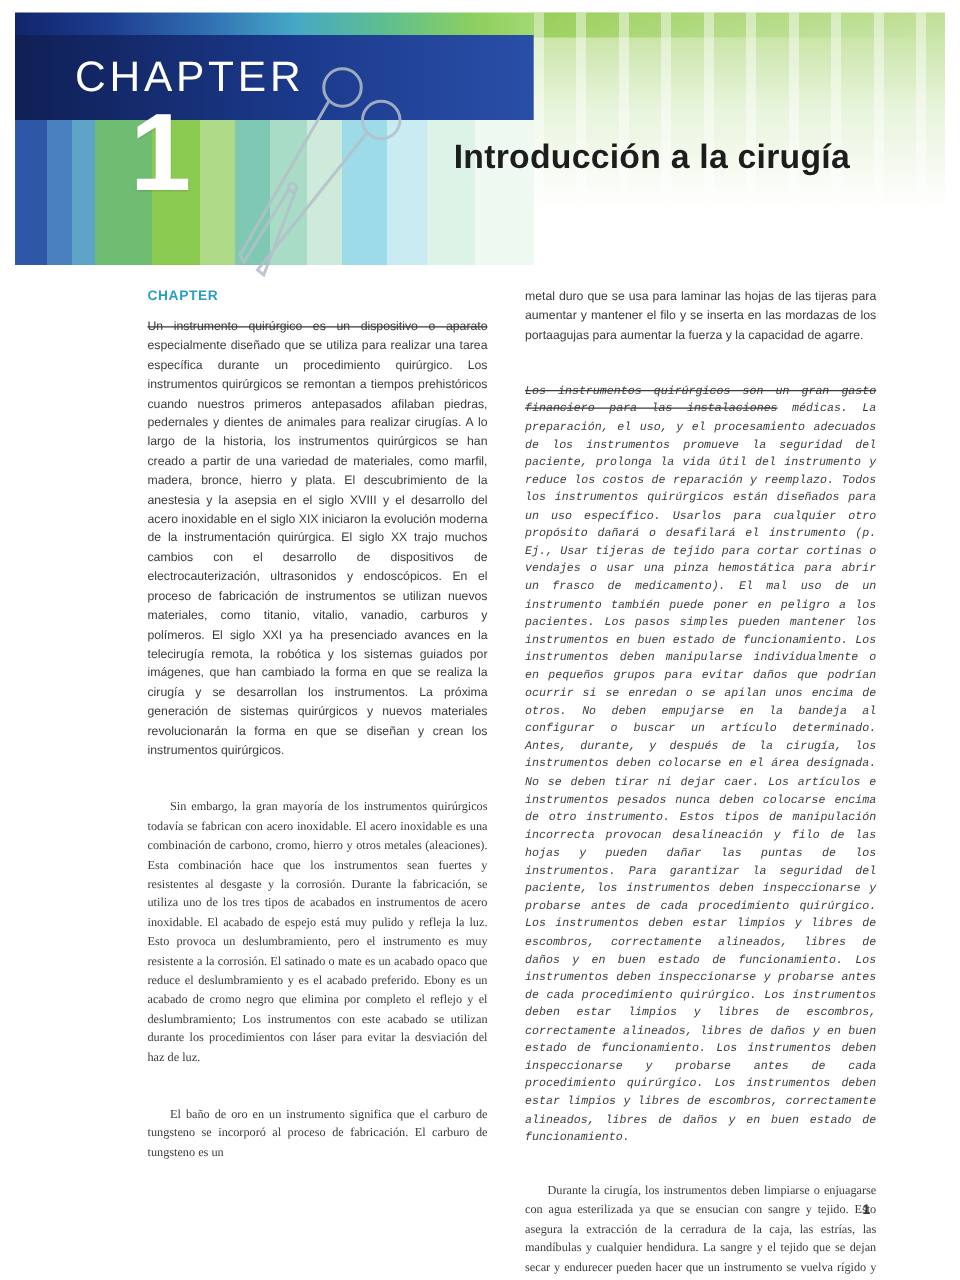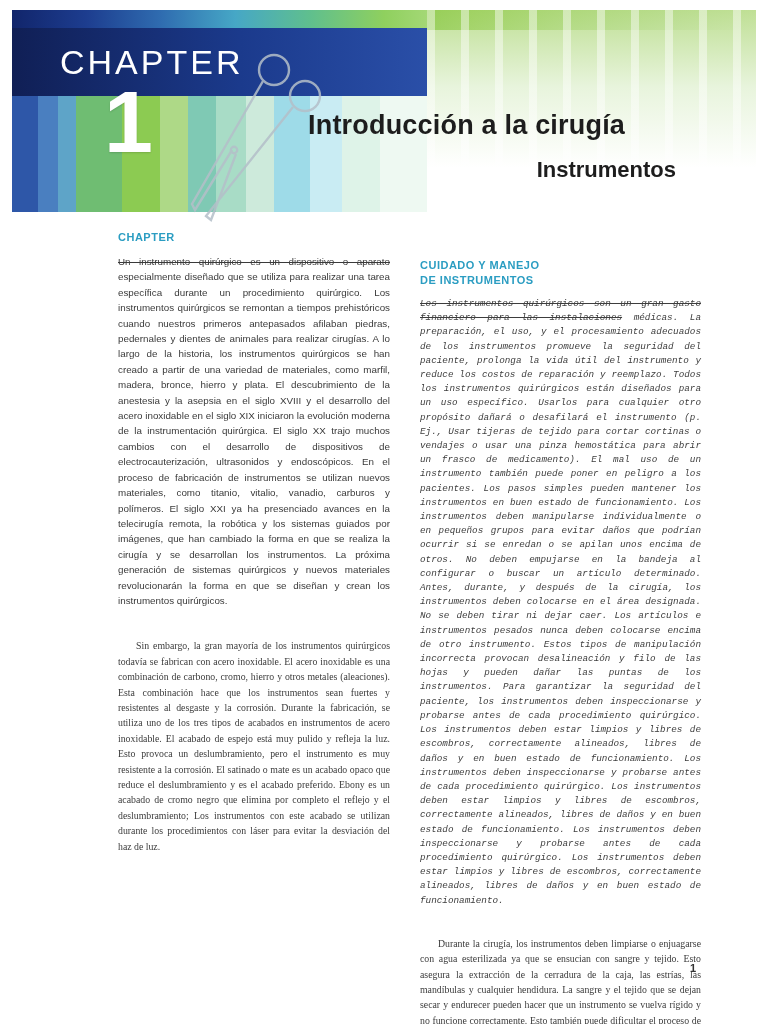--- a/index.html
+++ b/index.html
@@ -61,21 +61,21 @@
         rgba(255,255,255,0) 78%);
   }
   .chapter-number {
     position: absolute; left: 92px; top: 68px;
     font-size: 88px; font-weight: bold; color: #ffffff; line-height: 1;
     text-shadow: 0 1px 2px rgba(0,0,0,0.15);
   }
   .title-block { position: absolute; left: 296px; top: 100px; width: 372px; }
   .doc-title {
     font-size: 27px; font-weight: bold; color: #1d1d1d;
-    letter-spacing: 0.2px; text-align: left; margin: 0;
+    letter-spacing: 0.2px; text-align: right; margin: 0;
   }
   .doc-subtitle {
     font-size: 22px; font-weight: bold; color: #1d1d1d;
     text-align: right; margin: 16px 4px 0 0;
   }
   .scissors { position: absolute; left: 150px; top: 12px; }
 
   
   .col { position: absolute; top: 230px; }
   .col-left  { left: 118px; width: 272px; }
@@ -123,34 +123,31 @@
         <path d="M101,59 L30,182 L33,188 L70,128"></path>
         <path d="M131,85 L44,194 L49,198 L74,132"></path>
         <circle cx="72" cy="128" r="3.2"></circle>
       </g>
     </svg>
 
     <div class="chapter-number">1</div>
 
     <div class="title-block">
       <div class="doc-title">Introducción a la cirugía</div>
-      <div class="doc-subtitle">Instrumentos</div>
     </div>
   </div>
 
   <div class="col col-left">
     <h3 class="sec-head">CHAPTER</h3>
     <p class="body-p"><span class="strike">Un instrumento quirúrgico es un dispositivo o aparato</span> <span>especialmente diseñado que se utiliza para realizar una tarea específica durante un procedimiento quirúrgico. Los instrumentos quirúrgicos se remontan a tiempos prehistóricos cuando nuestros primeros antepasados afilaban piedras, pedernales y dientes de animales para realizar cirugías. A lo largo de la historia, los instrumentos quirúrgicos se han creado a partir de una variedad de materiales, como marfil, madera, bronce, hierro y plata. El descubrimiento de la anestesia y la asepsia en el siglo XVIII y el desarrollo del acero inoxidable en el siglo XIX iniciaron la evolución moderna de la instrumentación quirúrgica. El siglo XX trajo muchos cambios con el desarrollo de dispositivos de electrocauterización, ultrasonidos y endoscópicos. En el proceso de fabricación de instrumentos se utilizan nuevos materiales, como titanio, vitalio, vanadio, carburos y polímeros. El siglo XXI ya ha presenciado avances en la telecirugía remota, la robótica y los sistemas guiados por imágenes, que han cambiado la forma en que se realiza la cirugía y se desarrollan los instrumentos. La próxima generación de sistemas quirúrgicos y nuevos materiales revolucionarán la forma en que se diseñan y crean los instrumentos quirúrgicos.</span></p>
     <p class="body-p indent">Sin embargo, la gran mayoría de los instrumentos quirúrgicos todavía se fabrican con acero inoxidable. El acero inoxidable es una combinación de carbono, cromo, hierro y otros metales (aleaciones). Esta combinación hace que los instrumentos sean fuertes y resistentes al desgaste y la corrosión. Durante la fabricación, se utiliza uno de los tres tipos de acabados en instrumentos de acero inoxidable. El acabado de espejo está muy pulido y refleja la luz. Esto provoca un deslumbramiento, pero el instrumento es muy resistente a la corrosión. El satinado o mate es un acabado opaco que reduce el deslumbramiento y es el acabado preferido. Ebony es un acabado de cromo negro que elimina por completo el reflejo y el deslumbramiento; Los instrumentos con este acabado se utilizan durante los procedimientos con láser para evitar la desviación del haz de luz.</p>
+    <p class="body-p indent">El baño de oro en un instrumento significa que el carburo de tungsteno se incorporó al proceso de fabricación. El carburo de tungsteno es un</p>
   </div>
 
   <div class="col col-right">
-    <h3 class="sec-head head-gap">
-      <span>CUIDADO Y MANEJO</span><br>
-      <span>DE INSTRUMENTOS</span>
-    </h3>
+    <p class="body-p">metal duro que se usa para laminar las hojas de las tijeras para aumentar y mantener el filo y se inserta en las mordazas de los portaagujas para aumentar la fuerza y la capacidad de agarre.</p>
     <p class="serif-p"><span class="strike">Los instrumentos quirúrgicos son un gran gasto financiero para las instalaciones</span> <span>médicas. La preparación, el uso, y el procesamiento adecuados de los instrumentos promueve la seguridad del paciente, prolonga la vida útil del instrumento y reduce los costos de reparación y reemplazo. Todos los instrumentos quirúrgicos están diseñados para un uso específico. Usarlos para cualquier otro propósito dañará o desafilará el instrumento (p. Ej., Usar tijeras de tejido para cortar cortinas o vendajes o usar una pinza hemostática para abrir un frasco de medicamento). El mal uso de un instrumento también puede poner en peligro a los pacientes. Los pasos simples pueden mantener los instrumentos en buen estado de funcionamiento. Los instrumentos deben manipularse individualmente o en pequeños grupos para evitar daños que podrían ocurrir si se enredan o se apilan unos encima de otros. No deben empujarse en la bandeja al configurar o buscar un artículo determinado. Antes, durante, y después de la cirugía, los instrumentos deben colocarse en el área designada. No se deben tirar ni dejar caer. Los artículos e instrumentos pesados nunca deben colocarse encima de otro instrumento. Estos tipos de manipulación incorrecta provocan desalineación y filo de las hojas y pueden dañar las puntas de los instrumentos. Para garantizar la seguridad del paciente, los instrumentos deben inspeccionarse y probarse antes de cada procedimiento quirúrgico. Los instrumentos deben estar limpios y libres de escombros, correctamente alineados, libres de daños y en buen estado de funcionamiento. Los instrumentos deben inspeccionarse y probarse antes de cada procedimiento quirúrgico. Los instrumentos deben estar limpios y libres de escombros, correctamente alineados, libres de daños y en buen estado de funcionamiento. Los instrumentos deben inspeccionarse y probarse antes de cada procedimiento quirúrgico. Los instrumentos deben estar limpios y libres de escombros, correctamente alineados, libres de daños y en buen estado de funcionamiento.</span></p>
     <p class="body-p indent">Durante la cirugía, los instrumentos deben limpiarse o enjuagarse con agua esterilizada ya que se ensucian con sangre y tejido. Esto asegura la extracción de la cerradura de la caja, las estrías, las mandíbulas y cualquier hendidura. La sangre y el tejido que se dejan secar y endurecer pueden hacer que un instrumento se vuelva rígido y no funcione correctamente. Esto también puede dificultar el proceso de limpieza e interferir con el proceso de esterilización. Puntas de succión no desechables</p>
   </div>
 
   <div class="page-num">1</div>
 
 </div>
 
 </body></html>

